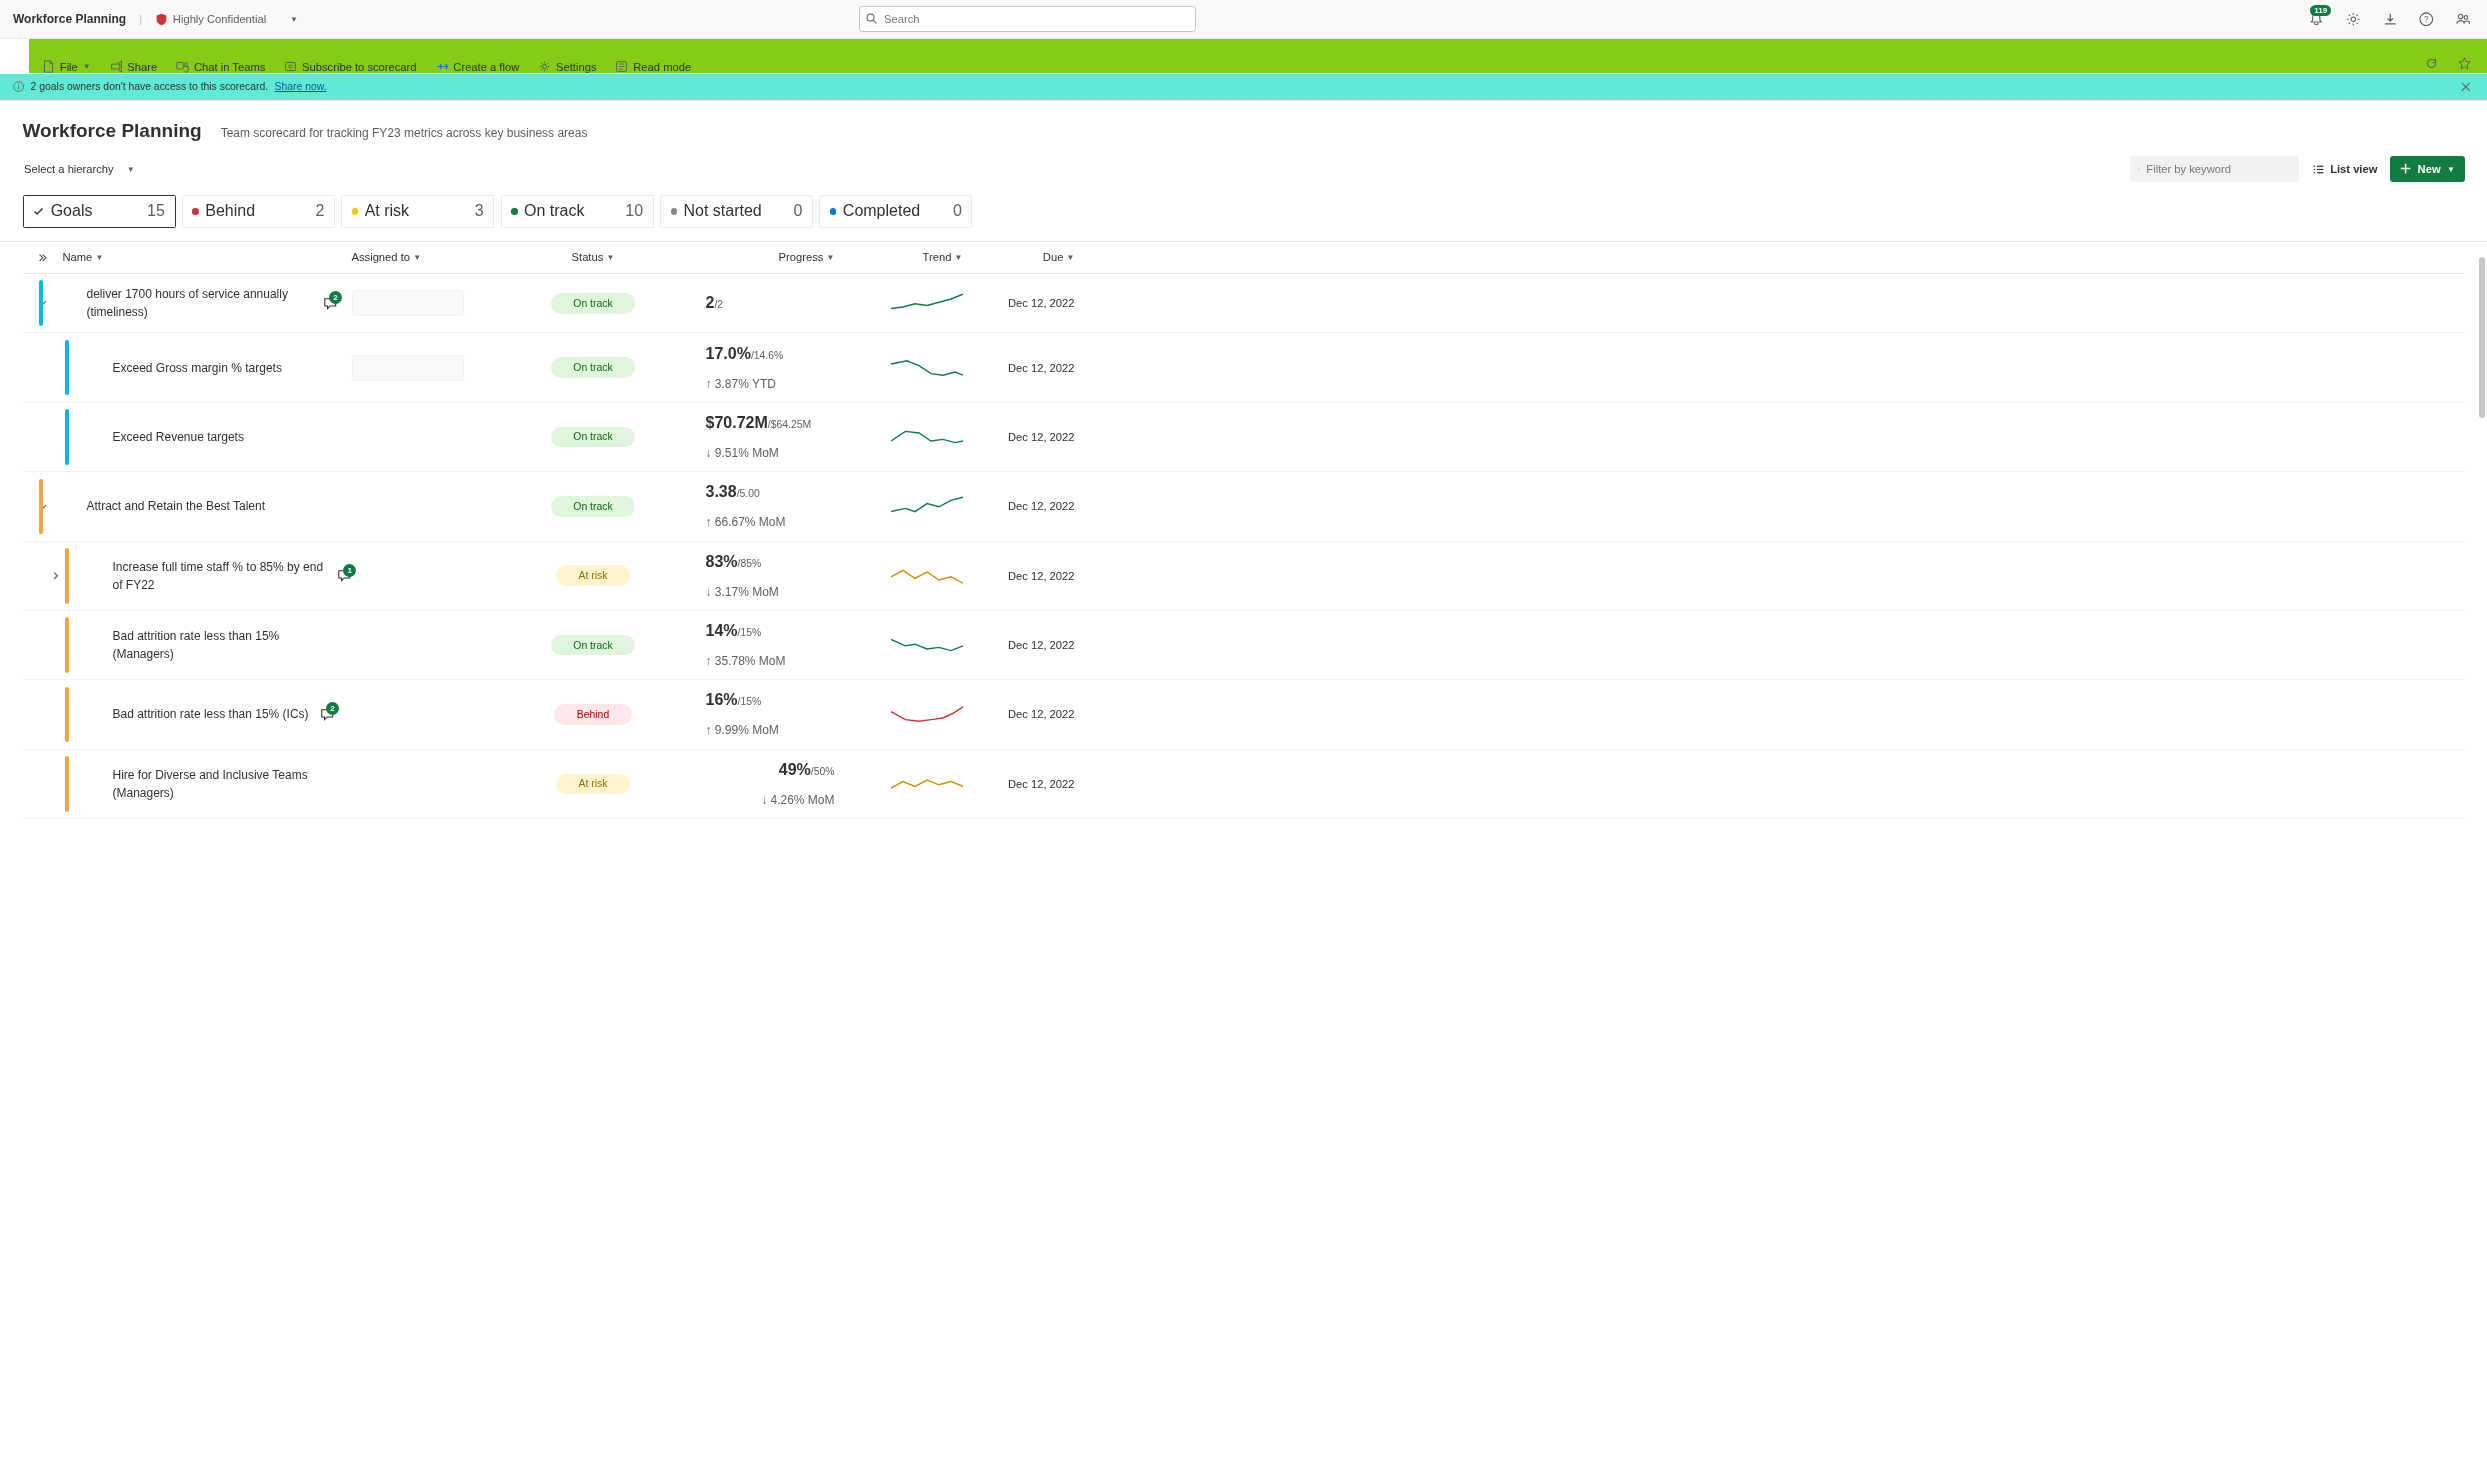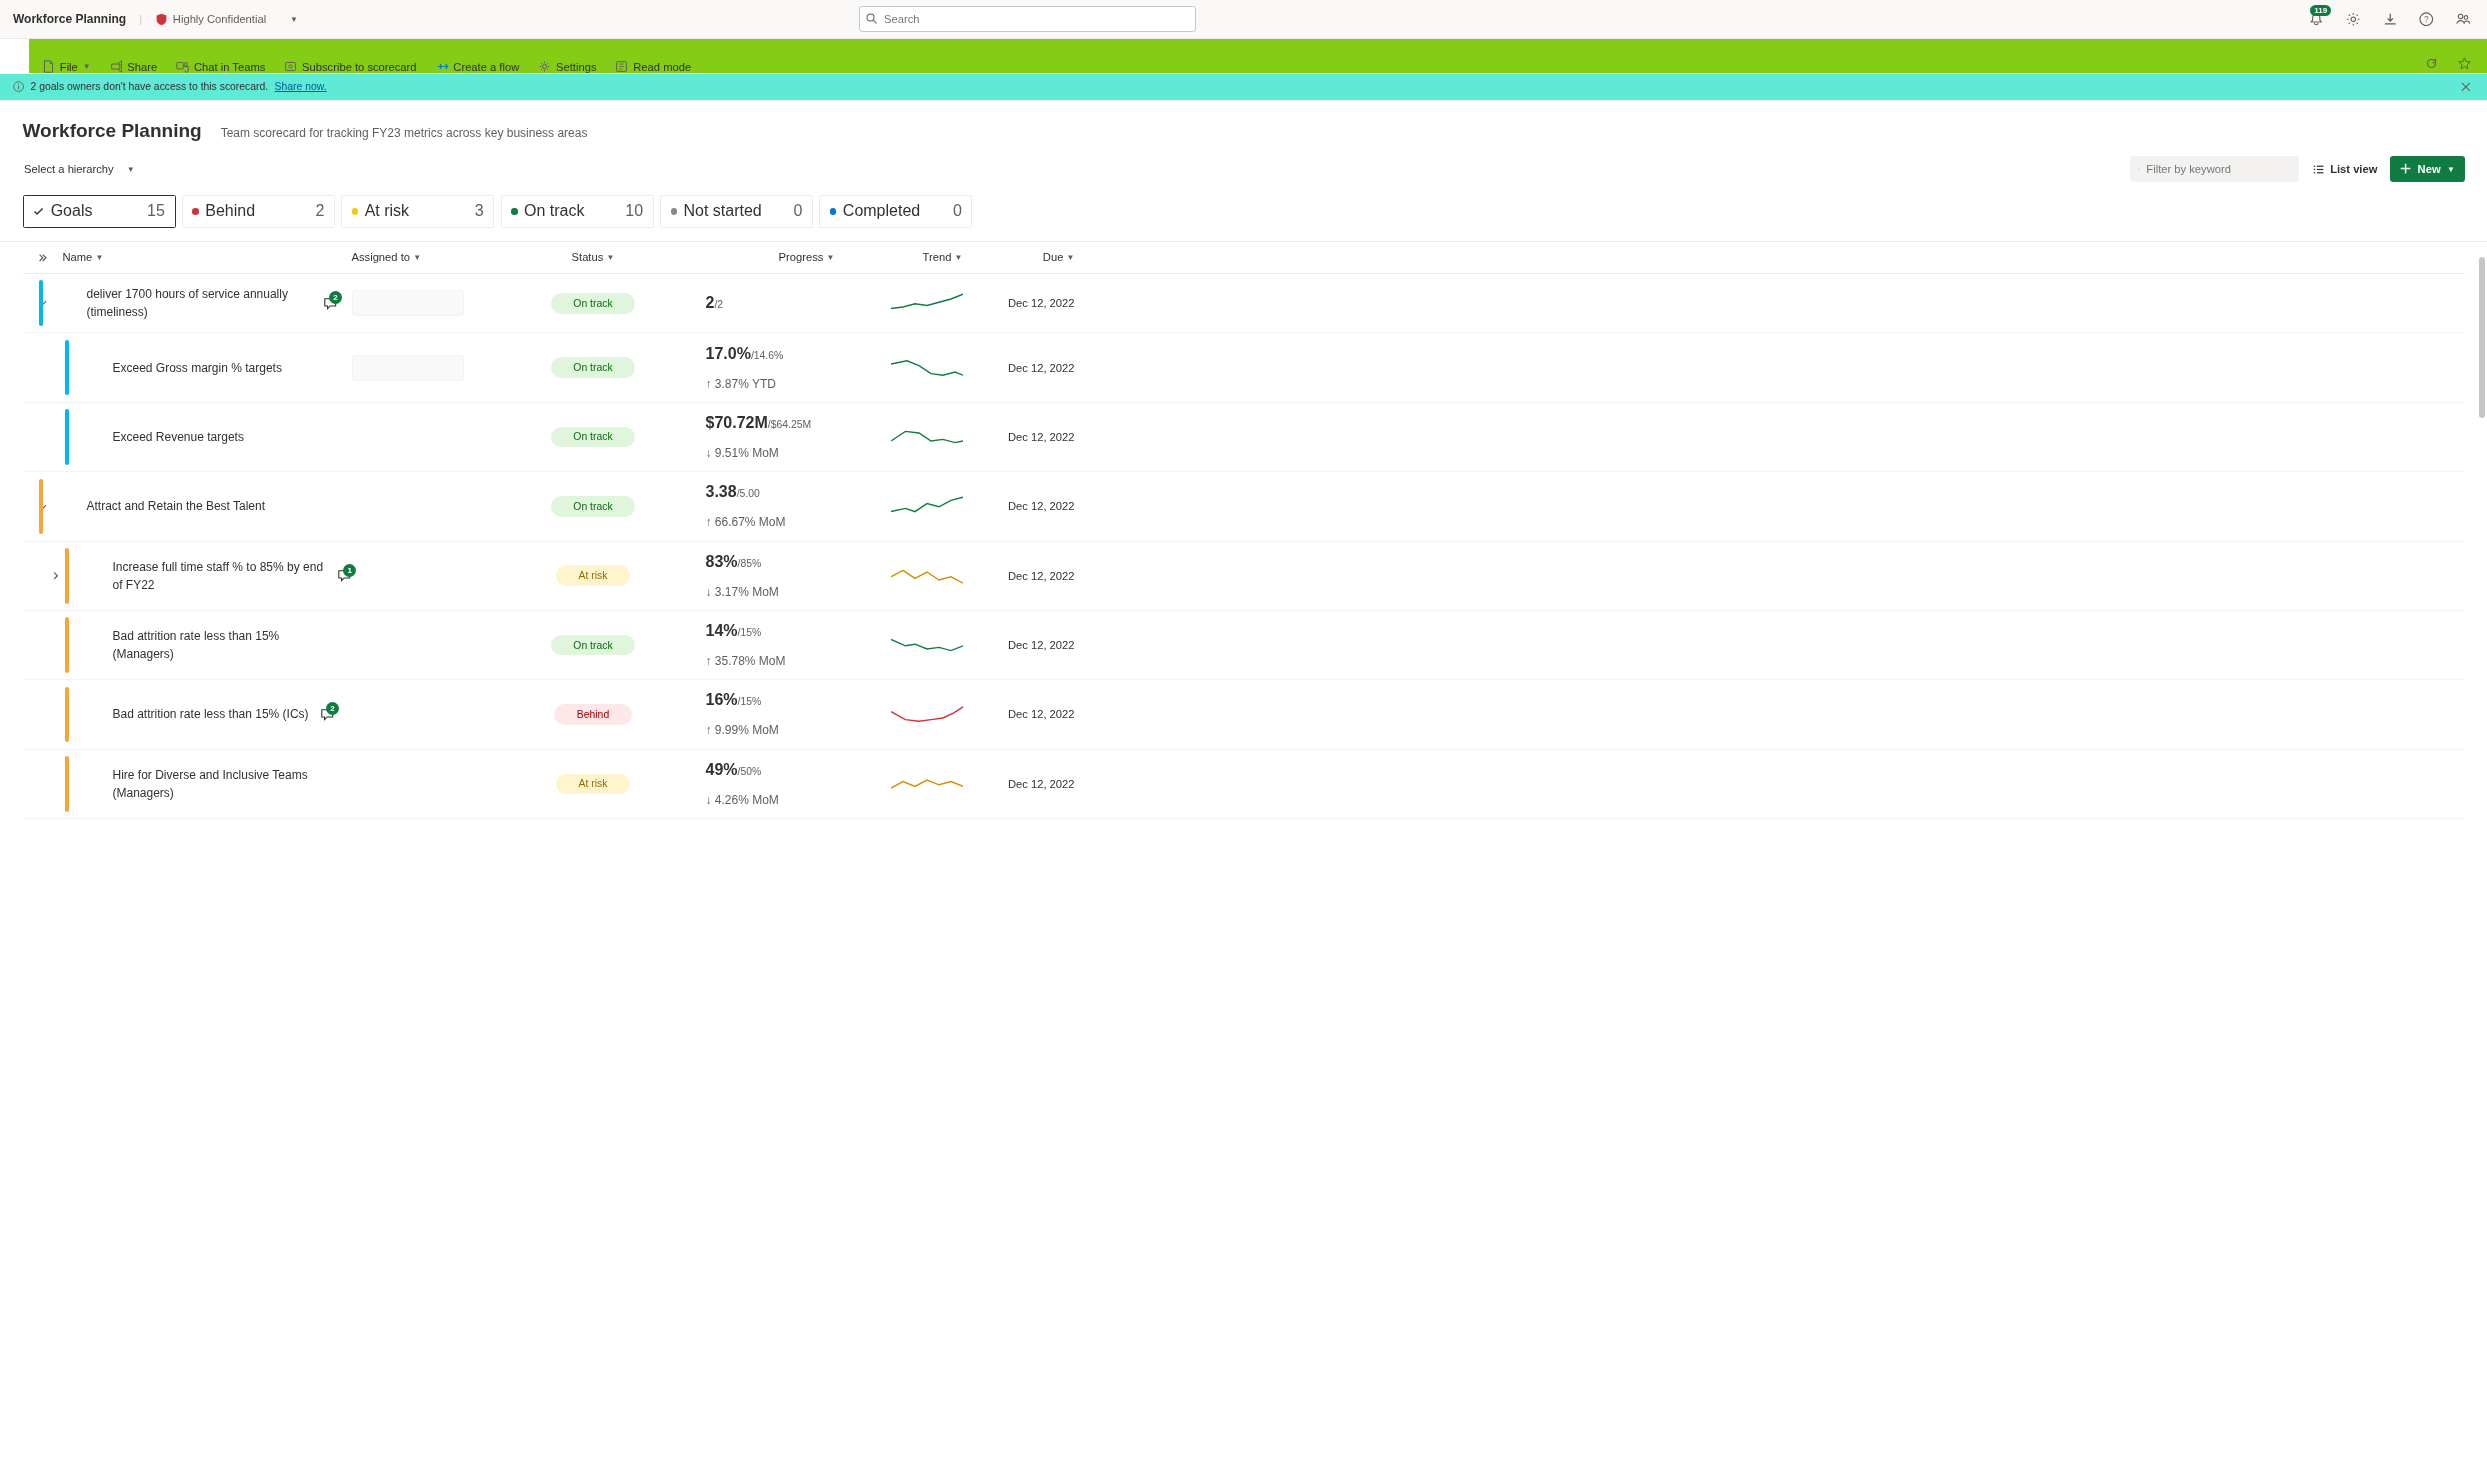--- a/index.html
+++ b/index.html
@@ -528,21 +528,21 @@
         <div class="col-due" style="text-align: right;"><span class="due-text">Dec 12, 2022</span></div>
       </div>
       <div class="row indent1">
         <div class="row-bar" style="background: rgb(247, 165, 59); left: 42px;"></div>
         <div class="col-expand" style="padding-left: 26px;"></div>
         <div class="col-name" style="padding-left: 50px;">
           <div class="row-name">Hire for Diverse and Inclusive Teams (Managers)</div>
         </div>
         <div class="col-assigned"></div>
         <div class="col-status" style="text-align: center;"><span class="status-pill status-atrisk">At risk</span></div>
-        <div class="col-progress" style="text-align: left; padding-left: 32px;">
+        <div class="col-progress" style="text-align: right; padding-left: 32px;">
           <div><span class="progress-main">49%</span><span class="progress-sub">/50%</span></div>
           <div class="progress-delta">↓ 4.26% MoM</div>
         </div>
         <div class="col-trend" style="display: flex; justify-content: flex-end;">
           <svg class="trend-svg" viewBox="0 0 90 26">
             <path fill="none" stroke="#d29200" stroke-width="1.8" d="M0,18 L15,10 L30,16 L45,8 L60,14 L75,10 L90,16"></path>
           </svg>
         </div>
         <div class="col-due" style="text-align: right;"><span class="due-text">Dec 12, 2022</span></div>
       </div>

